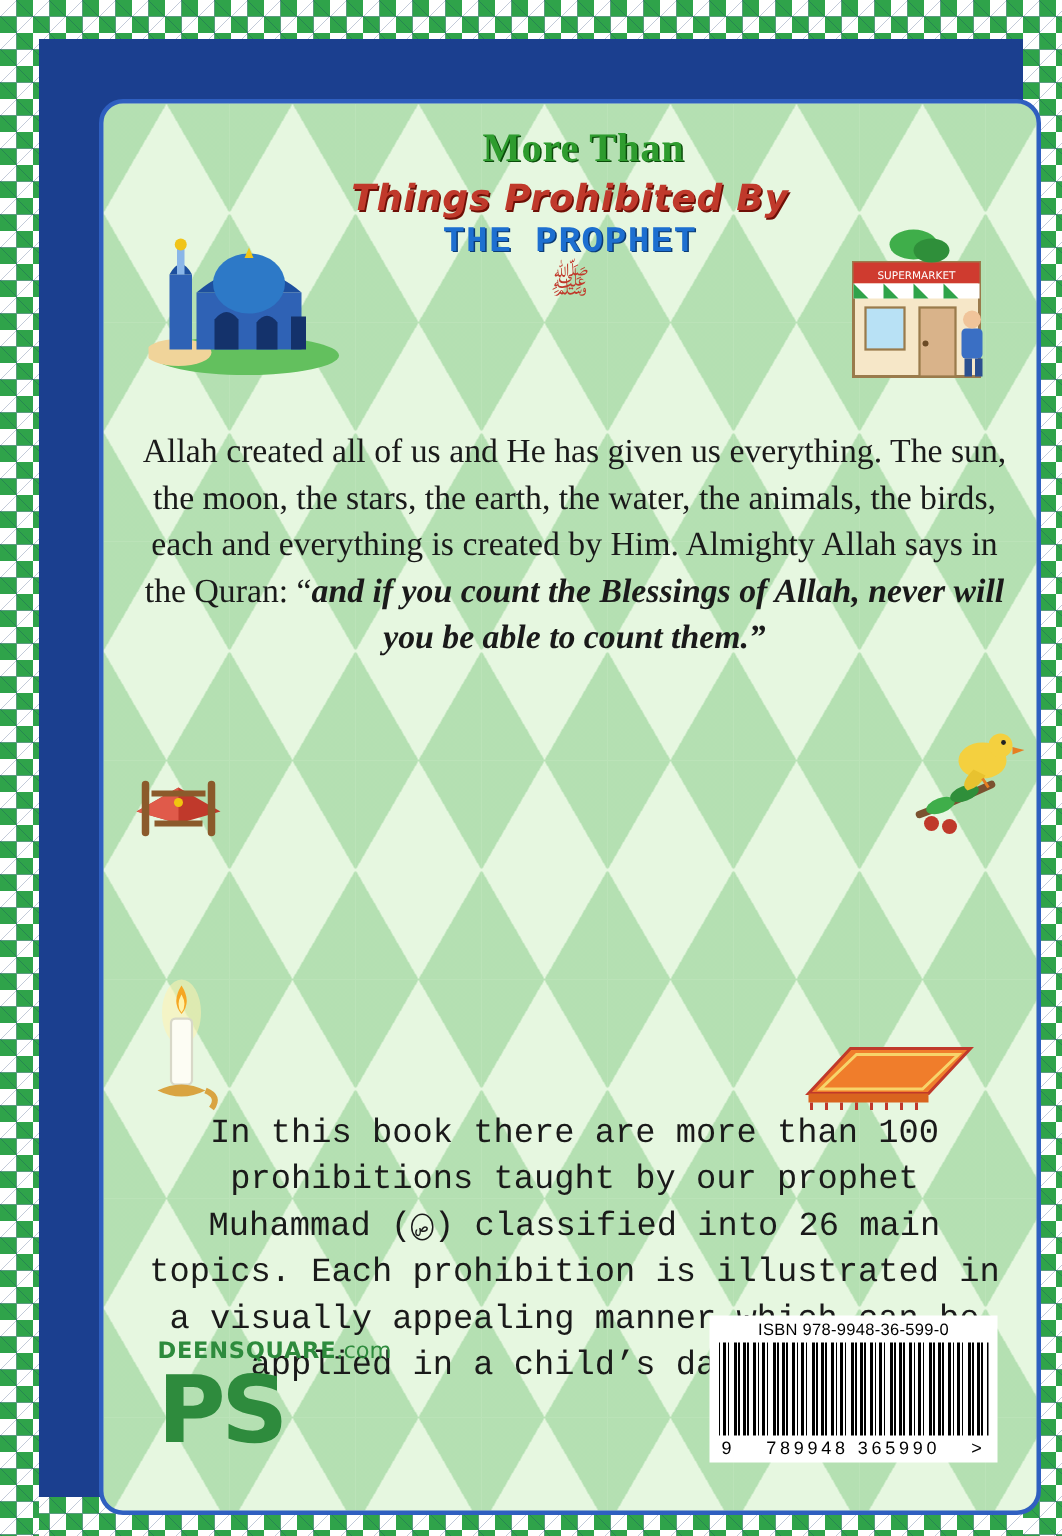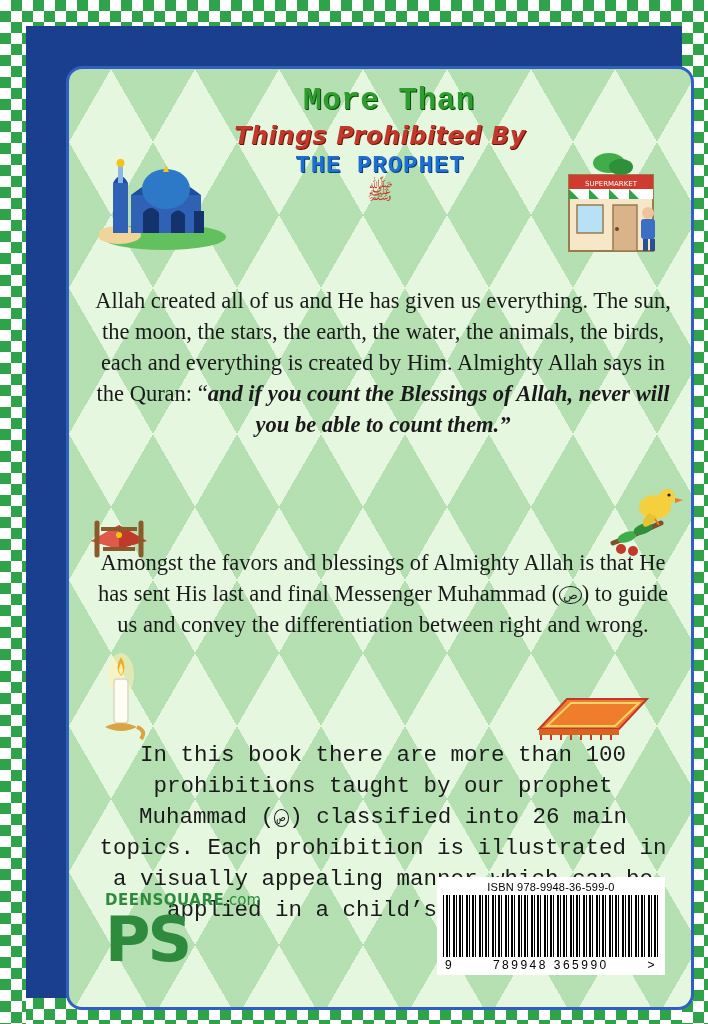--- a/index.html
+++ b/index.html
@@ -68,23 +68,23 @@
     overflow: hidden;
   }
 
   
   #title-block {
     position: absolute;
     left: 0; right: 0; top: 14px;
     text-align: center;
   }
   #title-more-than {
-    font-family: Liberation Mono, monospace;
-    font-weight: bold;
-    font-size: 31px;
+    font-family: Liberation Serif, serif;
+    font-weight: bold;
+    font-size: 27px;
     color: #2e9c2e;
     letter-spacing: 0.5px;
     text-shadow: 1px 1px 0 #0a4c0a;
     padding-left: 18px;
   }
   #title-100 {
     font-family: "DejaVu Sans", sans-serif;
     font-weight: bold;
     font-size: 72px;
     line-height: 64px;
@@ -188,21 +188,21 @@
     font-size: 15px;
     color: #2e8b3d;
   }
   #logo-text .bold { font-weight: bold; letter-spacing: 0.5px; }
 
   
   #barcode-block {
     position: absolute;
     right: 26px;
     bottom: 32px;
-    width: 228px;
+    width: 192px;
     background: #ffffff;
     padding: 4px 6px 3px 6px;
     box-sizing: border-box;
     text-align: center;
   }
   #isbn-text {
     font-family: "Liberation Sans", sans-serif;
     font-size: 11px;
     color: #000;
     letter-spacing: 0.2px;
@@ -337,23 +337,20 @@
           <path d="M6 40 L86 40 L86 46 L6 46 Z" fill="#d9641f"></path>
           <path d="M8 46 l0 5 M18 46 l0 5 M28 46 l0 5 M38 46 l0 5 M48 46 l0 5 M58 46 l0 5 M68 46 l0 5 M78 46 l0 5" stroke="#c0392b" stroke-width="2"></path>
         </svg>
       </div>
 
       <div class="para" id="para1">
         <span>Allah created all of us and He has given us everything. The sun, the moon, the stars, the earth, the water, the animals, the birds, each and everything is created by Him. Almighty Allah says in the Quran: “</span><span class="ital">and if you count the Blessings of Allah, never will you be able to count them.”</span>
       </div>
 
 
-      <div class="para" id="para2">
-        <span>Amongst the favors and blessings of Almighty Allah is that He has sent His last and final Messenger Muhammad (</span><span class="pbuh">ص</span><span>) to guide us and convey the differentiation between right and wrong.</span>
-      </div>
 
       <div class="para" id="para3">
         <span>In this book there are more than 100 prohibitions taught by our prophet Muhammad (</span><span class="pbuh">ص</span><span>) classified into 26 main topics. Each prohibition is illustrated in a visually appealing manner which can be applied in a child’s daily life.</span>
       </div>
 
       <div id="logo-block">
         <div id="logo-text"><span class="bold">DEENSQUARE</span><span>.com</span></div>
         <div id="logo-mark">PS</div>
       </div>
 

